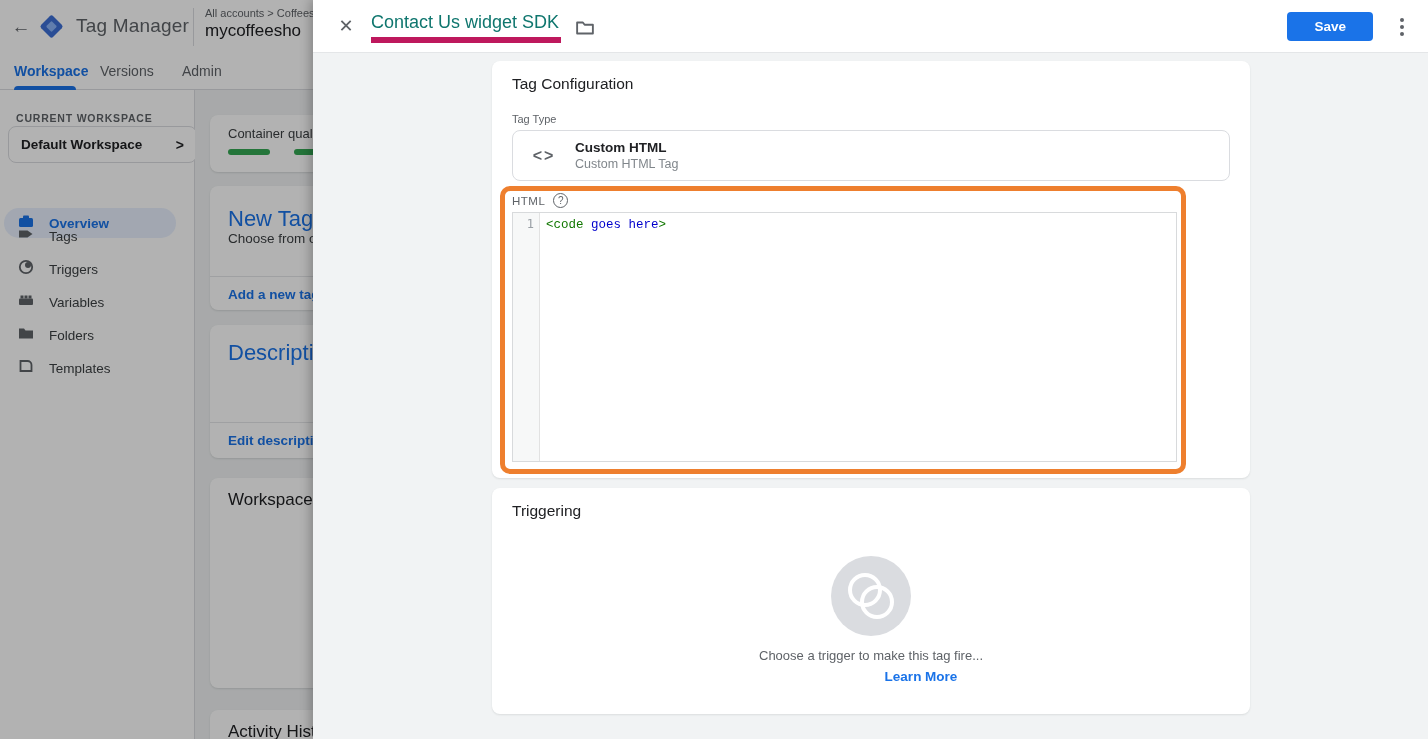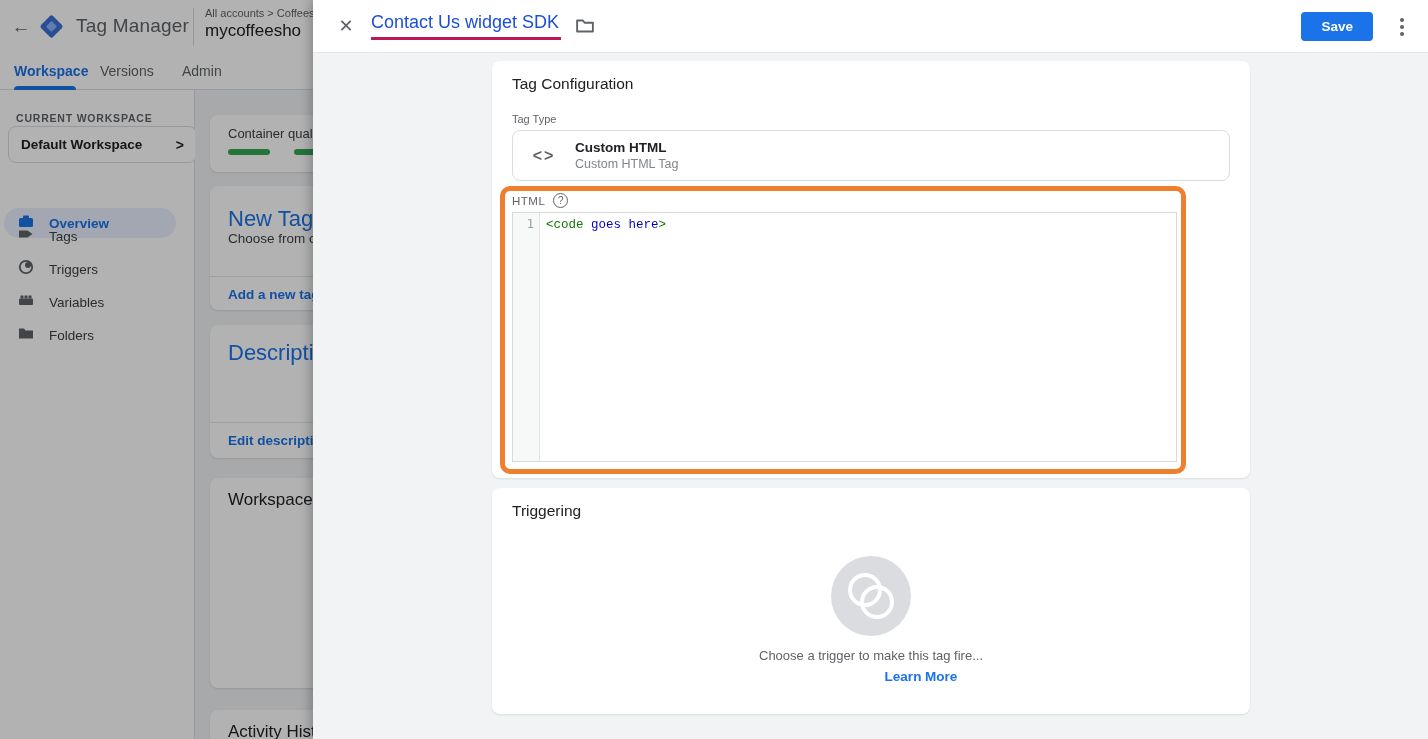--- a/index.html
+++ b/index.html
@@ -50,23 +50,23 @@
   .card-activity { left:210px; top:710px; width:290px; height:60px; }
   .gray-h { left:18px; top:12px; font-size:17px; color:#202124; white-space:nowrap; }
 
   .scrim { left:0; top:0; width:313px; height:739px; background:rgba(0,0,0,0.30); z-index:5; }
 
   
   .panel { left:313px; top:0; width:1115px; height:739px; background:#f1f3f4; z-index:10; box-shadow:-3px 0 10px rgba(0,0,0,.25); }
   .panel-header { left:0; top:0; width:1115px; height:53px; background:#fff; border-bottom:1px solid #e4e6e8; }
   .close-button { left:20px; top:13px; width:26px; height:26px; display:flex; align-items:center; justify-content:center; font-size:18px; color:#5f6368; cursor:pointer; }
   .title-row { left:58px; top:12px; display:flex; align-items:center; gap:14px; }
-  .tag-name-input { font-size:18px; color:#1d4ed8; border-bottom:3px solid #be185d; padding:0 2px 4px 0; white-space:pre; cursor:text; }
+  .tag-name-input { font-size:18px; color:#0f766e; border-bottom:6px solid #be185d; padding:0 2px 4px 0; white-space:pre; cursor:text; }
   .folder-button { width:20px; height:20px; cursor:pointer; }
-  .save-button { right:55px; top:12px; height:29px; padding:0 20px; background:#1a73e8; color:#fff; font-size:13.5px; font-weight:bold; border:none; border-radius:4px; cursor:pointer; font-family:"Liberation Sans",sans-serif; }
+  .save-button { right:55px; top:12px; height:29px; padding:0 27px; background:#1a73e8; color:#fff; font-size:13.5px; font-weight:bold; border:none; border-radius:4px; cursor:pointer; font-family:"Liberation Sans",sans-serif; }
   .kebab-button { right:18px; top:15px; width:16px; height:24px; display:flex; flex-direction:column; align-items:center; justify-content:center; gap:3px; cursor:pointer; }
   .kebab-button i { width:4px; height:4px; border-radius:50%; background:#5f6368; }
 
   .pcard { background:#fff; border-radius:8px; box-shadow:0 1px 2px rgba(60,64,67,.12); }
   .card-tagconfig { left:179px; top:61px; width:758px; height:417px; }
   .pcard-heading { left:20px; top:14px; font-size:15.5px; color:#202124; }
   .tagtype-label { left:20px; top:52px; font-size:11px; color:#5f6368; }
   .tagtype-box { left:20px; top:69px; width:718px; height:51px; border:1px solid #dadce0; border-radius:8px; display:flex; align-items:center; cursor:pointer; background:#fff; }
   .tagtype-icon { width:62px; text-align:center; font-size:16px; letter-spacing:2px; color:#5f6368; font-weight:bold; }
   .tagtype-name { font-size:13.5px; font-weight:bold; color:#202124; }
@@ -152,20 +152,26 @@
             <rect x="10.5" y="3.5" width="3" height="3" stroke="none"></rect>
           </svg></span>
       <span class="nav-label">Variables</span>
     </div>
     <div class="abs nav-item" style="top:230px">
       <span><svg width="16" height="16" viewBox="0 0 16 16">
             <path d="M1 3.5 h5 l1.5 2 H15 v8 H1 z" stroke="none"></path>
           </svg></span>
       <span class="nav-label">Folders</span>
     </div>
+    <div class="abs nav-item" style="top:263px">
+      <span><svg width="16" height="16" viewBox="0 0 16 16">
+            <path d="M2.5 3 h7 a4 4 0 0 1 4 4 v6 H2.5 z" fill="none" stroke-width="1.8"></path>
+          </svg></span>
+      <span class="nav-label">Templates</span>
+    </div>
   </div>
 
   <div class="abs middle-bg">
     <div class="abs mcard card-quality" style="left:15px; top:25px;">
       <div class="abs quality-text">Container quality: Excellent</div>
       <div class="abs quality-bars">
         <i class="quality-bar"></i>
         <i class="quality-bar"></i>
         <i class="quality-bar"></i>
       </div>

